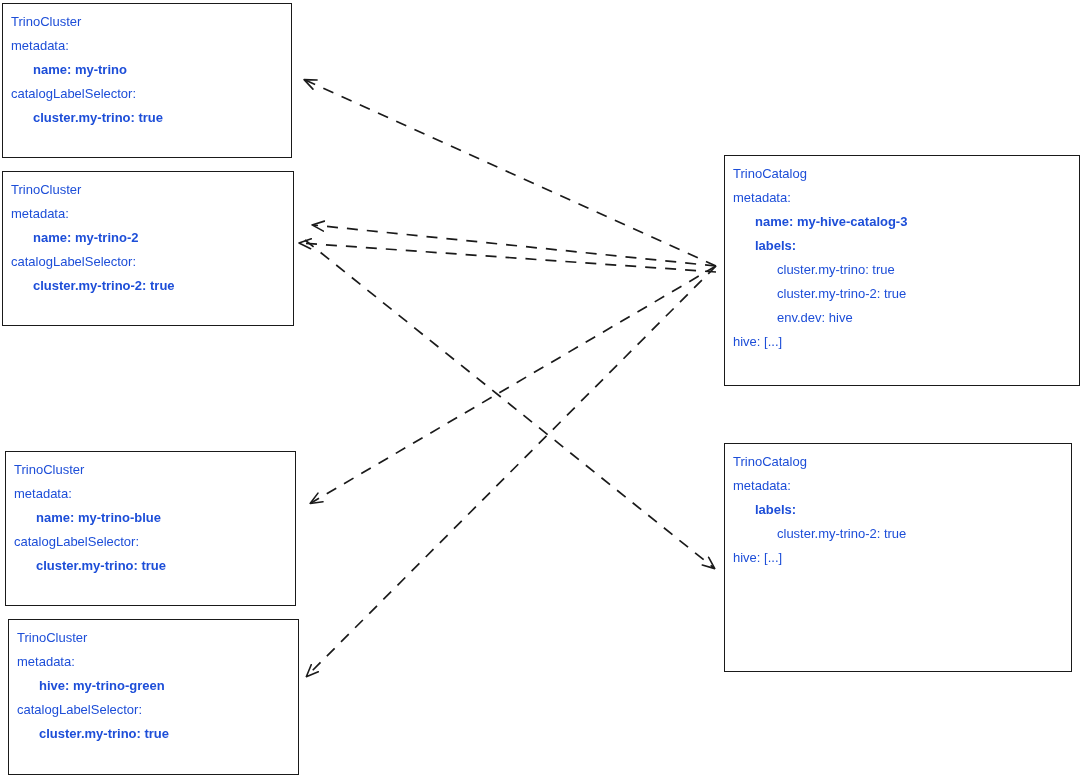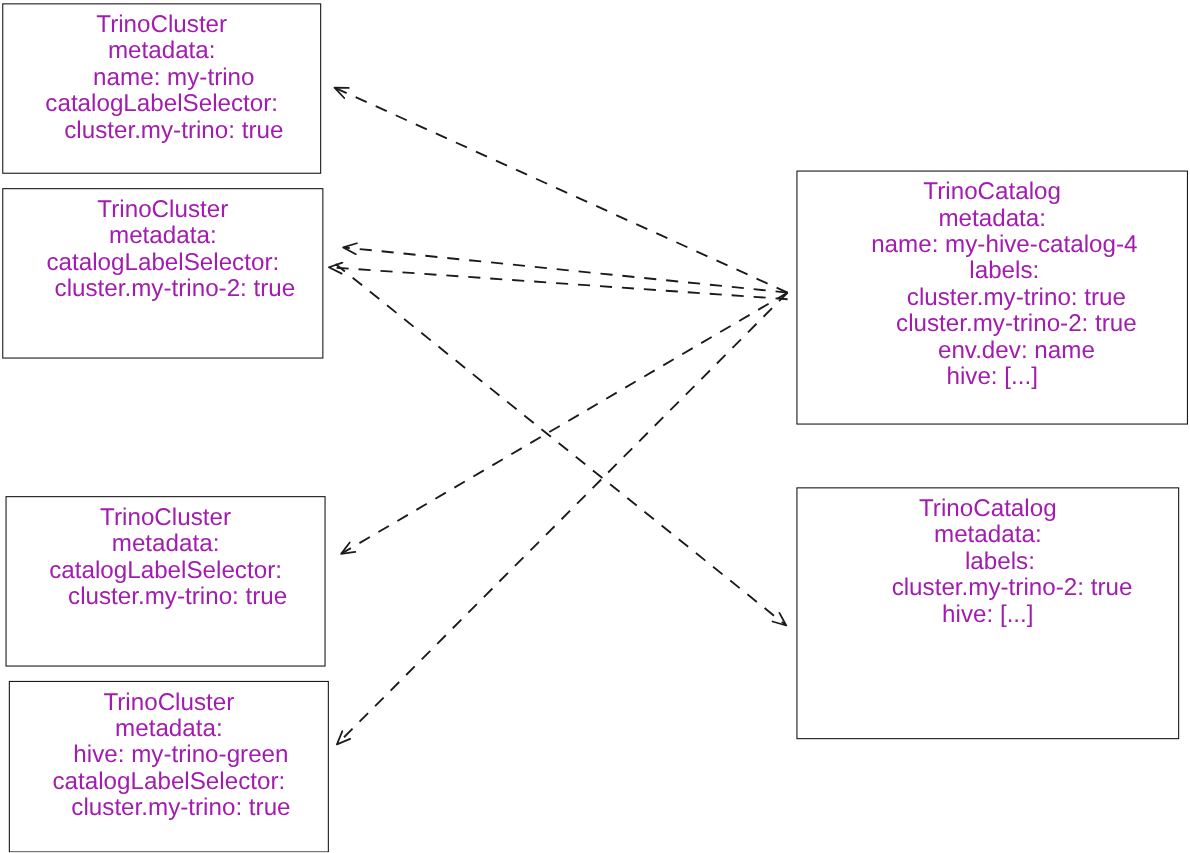--- a/index.html
+++ b/index.html
@@ -26,27 +26,26 @@
   }
   .node {
     position: absolute;
     box-sizing: border-box;
     border: 1.6px solid #1a1a1a;
     background: #ffffff;
     padding: 6px 8px 6px 8px;
     z-index: 2;
   }
   .node .line {
-    font-size: 22px;
+    font-size: 13px;
     line-height: 24px;
-    color: #a21caf;
+    color: #1d4ed8;
     white-space: pre;
-    text-align: center;
   }
-  .indent1 { padding-left: 22px; }
+  .indent1 { padding-left: 22px; font-weight: bold; }
   .indent2 { padding-left: 44px; }
 </style>
 </head>
 <body>
 
 <div id="canvas">
 
   <svg id="edges" viewBox="0 0 1082 775">
     <defs>
       <marker id="arrowhead" markerWidth="14" markerHeight="12" refX="12" refY="6" orient="auto" markerUnits="userSpaceOnUse">
@@ -68,47 +67,49 @@
     <div class="line">TrinoCluster</div>
     <div class="line">metadata:</div>
     <div class="line indent1">name: my-trino</div>
     <div class="line">catalogLabelSelector:</div>
     <div class="line indent1">cluster.my-trino: true</div>
   </div>
 
   <div class="node" style="left:2px; top:171px; width:292px; height:155px;">
     <div class="line">TrinoCluster</div>
     <div class="line">metadata:</div>
+    <div class="line indent1">name: my-trino-2</div>
     <div class="line">catalogLabelSelector:</div>
     <div class="line indent1">cluster.my-trino-2: true</div>
   </div>
 
   <div class="node" style="left:5px; top:451px; width:291px; height:155px;">
     <div class="line">TrinoCluster</div>
     <div class="line">metadata:</div>
+    <div class="line indent1">name: my-trino-blue</div>
     <div class="line">catalogLabelSelector:</div>
     <div class="line indent1">cluster.my-trino: true</div>
   </div>
 
   <div class="node" style="left:8px; top:619px; width:291px; height:156px;">
     <div class="line">TrinoCluster</div>
     <div class="line">metadata:</div>
     <div class="line indent1">hive: my-trino-green</div>
     <div class="line">catalogLabelSelector:</div>
     <div class="line indent1">cluster.my-trino: true</div>
   </div>
 
   <div class="node" style="left:724px; top:155px; width:356px; height:231px;">
     <div class="line">TrinoCatalog</div>
     <div class="line">metadata:</div>
-    <div class="line indent1">name: my-hive-catalog-4</div>
+    <div class="line indent1">name: my-hive-catalog-3</div>
     <div class="line indent1">labels:</div>
     <div class="line indent2">cluster.my-trino: true</div>
     <div class="line indent2">cluster.my-trino-2: true</div>
-    <div class="line indent2">env.dev: name</div>
+    <div class="line indent2">env.dev: hive</div>
     <div class="line">hive: [...]</div>
   </div>
 
   <div class="node" style="left:724px; top:443px; width:348px; height:229px;">
     <div class="line">TrinoCatalog</div>
     <div class="line">metadata:</div>
     <div class="line indent1">labels:</div>
     <div class="line indent2">cluster.my-trino-2: true</div>
     <div class="line">hive: [...]</div>
   </div>

